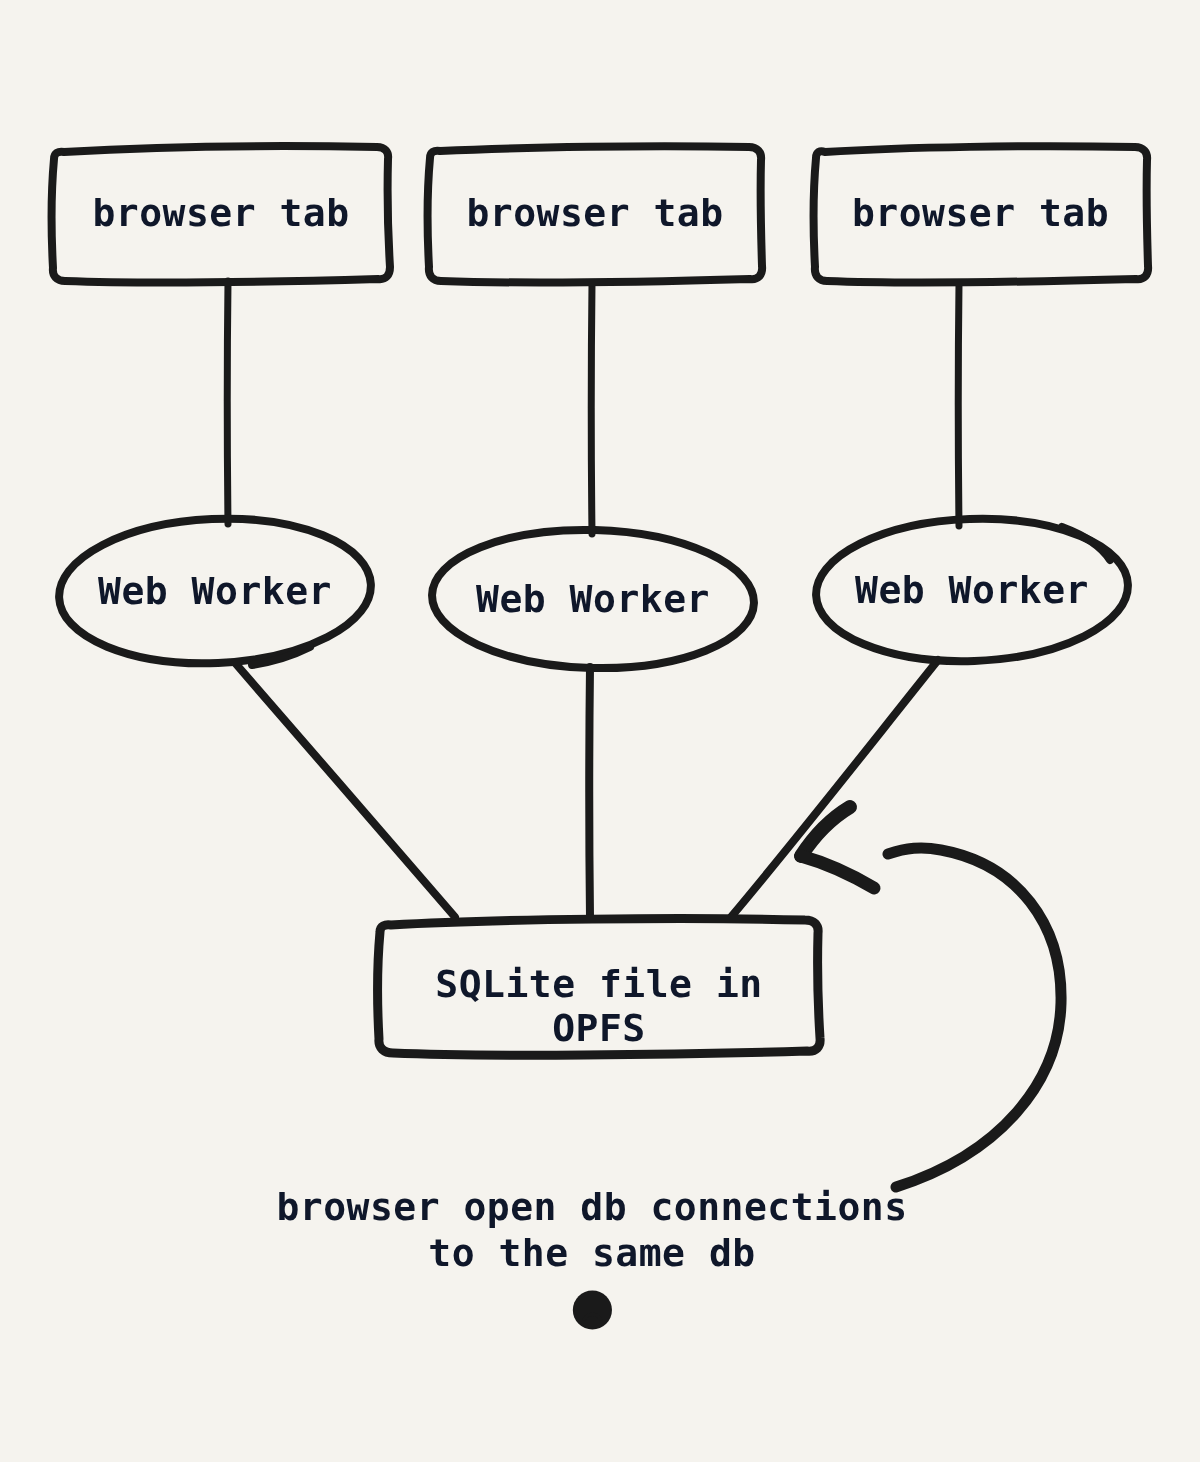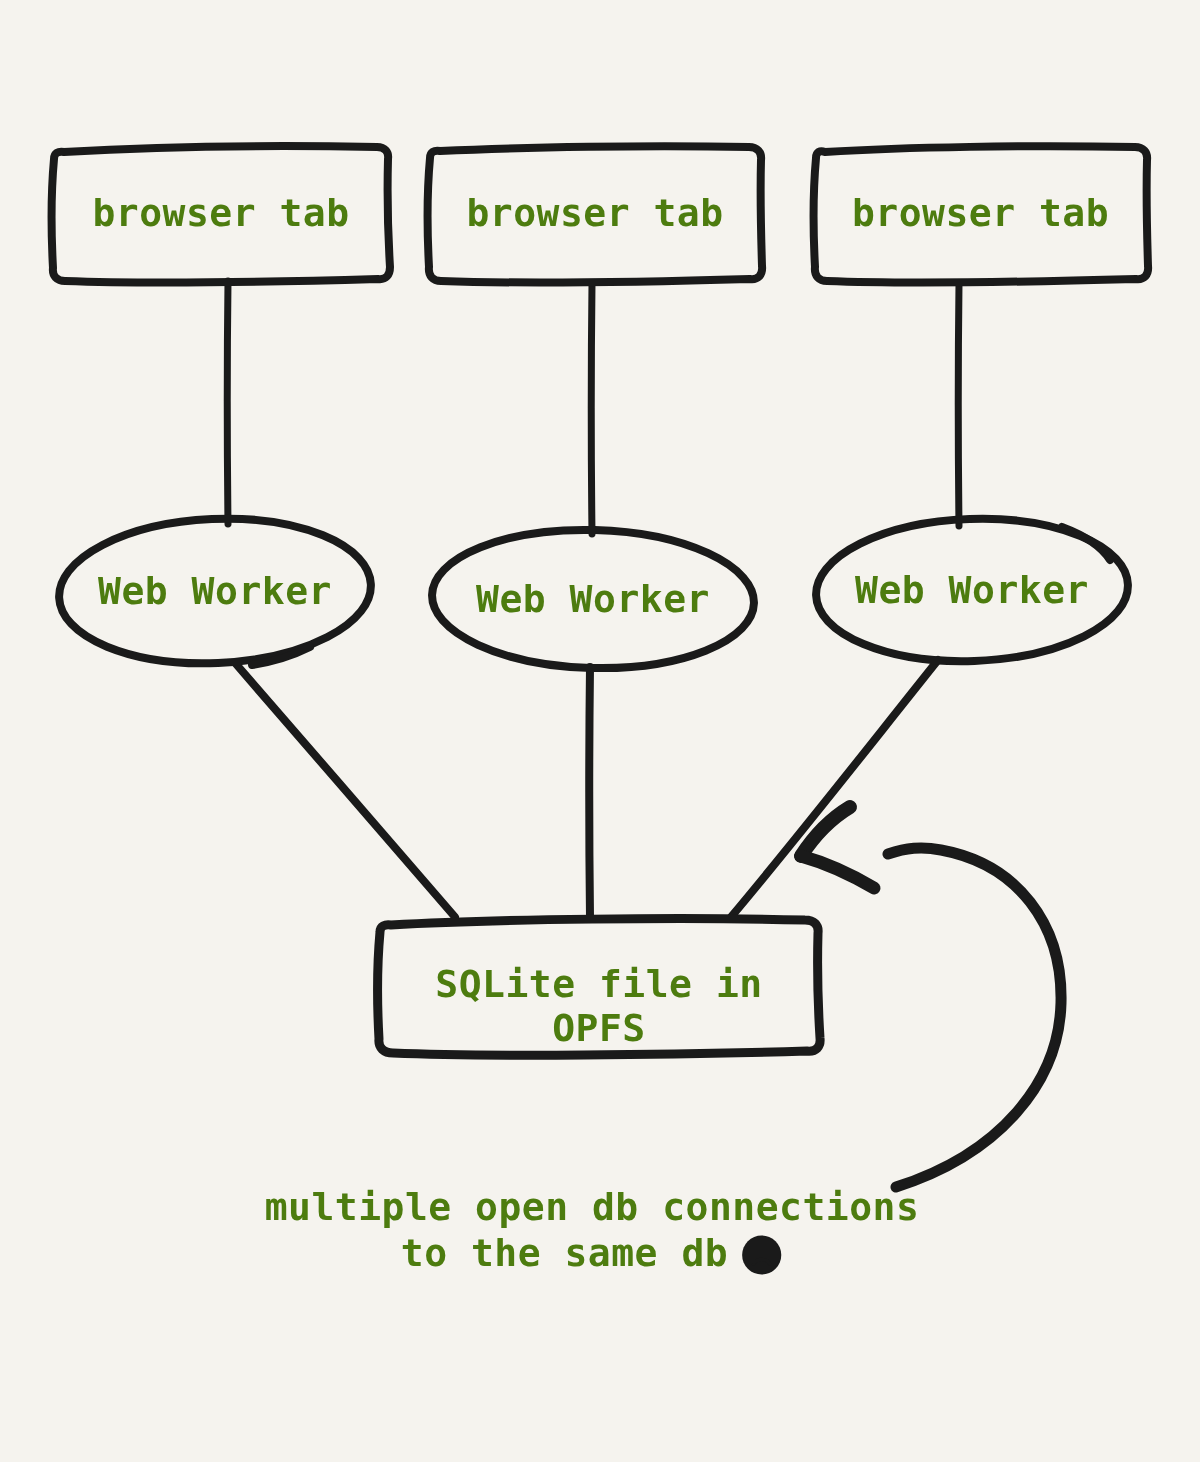--- a/index.html
+++ b/index.html
@@ -6,21 +6,21 @@
     margin: 0;
     padding: 0;
     background: #f5f3ee;
   }
   .canvas {
     position: relative;
     width: 1200px;
     height: 1462px;
     background: #f5f3ee;
     font-family: "DejaVu Sans Mono", "Liberation Mono", monospace;
-    color: #4d7c0f;
+    color: #0f172a;
     overflow: hidden;
   }
   .strokes {
     position: absolute;
     left: 0;
     top: 0;
   }
   .node-label {
     position: absolute;
     display: flex;
@@ -46,22 +46,23 @@
     flex-direction: column;
     align-items: center;
     font-size: 38px;
     font-weight: 700;
     letter-spacing: 0.5px;
     line-height: 46px;
     white-space: nowrap;
   }
   .caption-row {
     display: flex;
-    align-items: flex-end;
+    align-items: center;
     gap: 13px;
+    flex-direction: column;
   }
   .frown-icon {
     display: inline-block;
     width: 42px;
     height: 42px;
   }
   svg path, svg ellipse {
     stroke: #1a1a1a;
     fill: none;
   }
@@ -118,21 +119,21 @@
   <div class="node-label" style="left:59px; top:521px; width:312px; height:140px;">Web Worker</div>
   <div class="node-label" style="left:432px; top:529px; width:322px; height:140px;">Web Worker</div>
   <div class="node-label" style="left:815px; top:520px; width:314px; height:140px;">Web Worker</div>
 
   <div class="node-label sqlite-label" style="left:378px; top:916px; width:442px; height:140px;">
     <div>SQLite file in</div>
     <div>OPFS</div>
   </div>
 
   <div class="caption">
-    <div>multiple open db connections</div>
+    <div>browser open db connections</div>
     <div class="caption-row">
       <span>to the same db</span>
       <svg class="frown-icon" viewBox="0 0 44 44">
         <circle cx="22" cy="22" r="20.5" fill="#1a1a1a" stroke="none"></circle>
         <ellipse cx="15" cy="16.5" rx="3" ry="4" fill="#f5f3ee" stroke="none"></ellipse>
         <ellipse cx="29" cy="16.5" rx="3" ry="4" fill="#f5f3ee" stroke="none"></ellipse>
         <path d="M 13.5 31.5 C 17.5 25 26.5 25 30.5 31.5" fill="none" stroke="#f5f3ee" stroke-width="3.4" stroke-linecap="round"></path>
       </svg>
     </div>
   </div>

